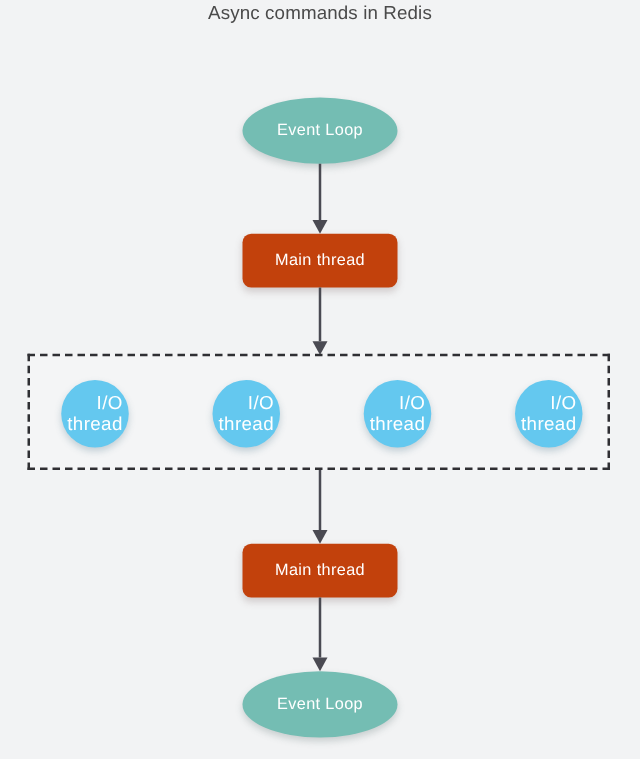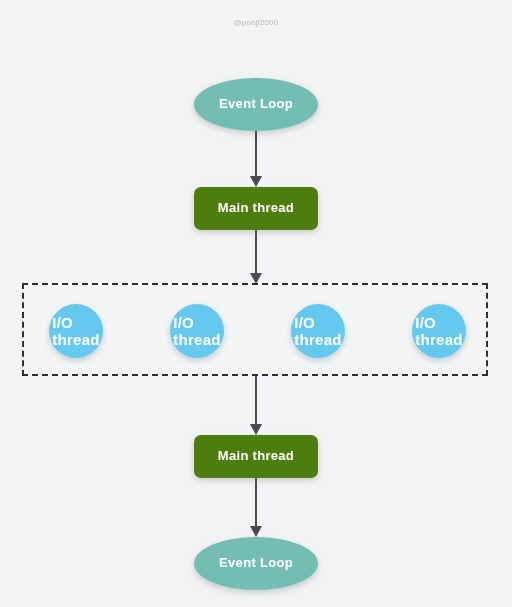--- a/index.html
+++ b/index.html
@@ -41,22 +41,22 @@
     text-align: center;
     font-size: 8px;
     color: #b6b8ba;
     letter-spacing: 0.2px;
     font-weight: 400;
   }
 
   
   .node-label {
     color: #ffffff;
-    font-weight: bold;
-    text-align: left;
+    font-weight: normal;
+    text-align: right;
     line-height: 1.15;
     letter-spacing: 0.3px;
     pointer-events: none;
     white-space: pre-line;
   }
 
   
   .ellipse {
     position: absolute;
     width: 124px;
@@ -69,21 +69,21 @@
     box-shadow: 0 3px 6px rgba(90, 110, 110, 0.28);
   }
   .ellipse .node-label { font-size: 13px; }
 
   
   .rect {
     position: absolute;
     width: 124px;
     height: 43px;
     border-radius: 7px;
-    background: #4d7c0f;
+    background: #c2410c;
     display: flex;
     align-items: center;
     justify-content: center;
     box-shadow: 0 3px 6px rgba(120, 95, 95, 0.26);
   }
   .rect .node-label { font-size: 13px; }
 
   
   .dashed-group {
     position: absolute;
@@ -131,22 +131,22 @@
     border-left: 6px solid transparent;
     border-right: 6px solid transparent;
     border-top: 11px solid #4a4a52;
   }
 </style>
 </head>
 <body>
 
 <div id="canvas">
 
-
-  <div class="subtitle">@ponjl2000</div>
+  <div class="title">Async commands in Redis</div>
+
 
   <div class="ellipse" style="left:194px; top:78px;">
     <span class="node-label">Event Loop</span>
   </div>
 
   <div class="arrow" style="top:131px; height:56px;">
     <div class="shaft" style="height:45px;"></div>
     <div class="head" style="top:45px;"></div>
   </div>
 

